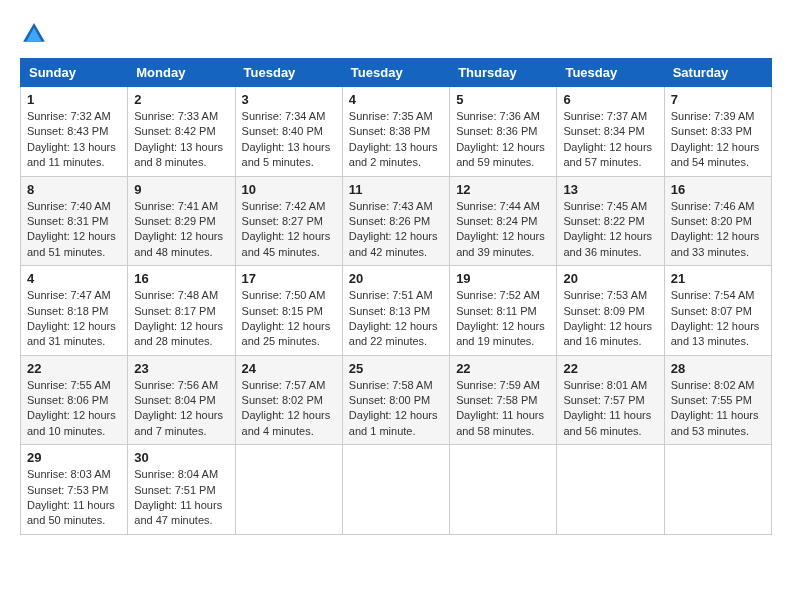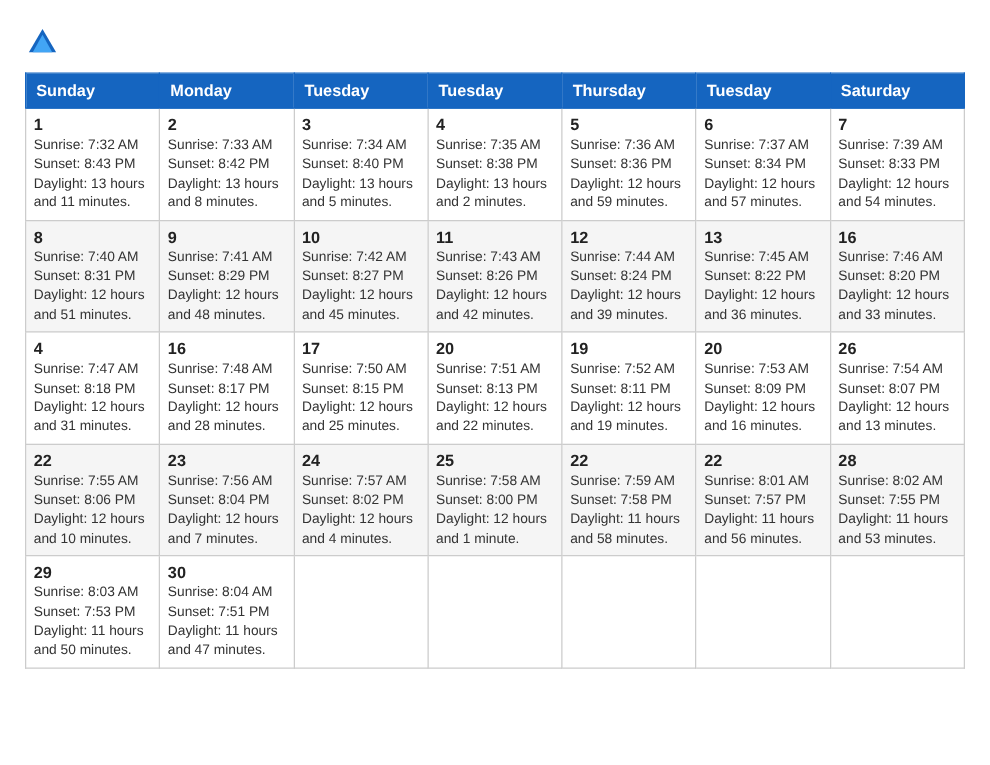--- a/index.html
+++ b/index.html
@@ -197,21 +197,21 @@
         </td>
         <td>
           <span class="day-number">19</span>
           <div class="day-info">Sunrise: 7:52 AM<br>Sunset: 8:11 PM<br>Daylight: 12 hours and 19 minutes.</div>
         </td>
         <td>
           <span class="day-number">20</span>
           <div class="day-info">Sunrise: 7:53 AM<br>Sunset: 8:09 PM<br>Daylight: 12 hours and 16 minutes.</div>
         </td>
         <td>
-          <span class="day-number">26</span>
+          <span class="day-number">21</span>
           <div class="day-info">Sunrise: 7:54 AM<br>Sunset: 8:07 PM<br>Daylight: 12 hours and 13 minutes.</div>
         </td>
       </tr>
       <tr>
         <td>
           <span class="day-number">22</span>
           <div class="day-info">Sunrise: 7:55 AM<br>Sunset: 8:06 PM<br>Daylight: 12 hours and 10 minutes.</div>
         </td>
         <td>
           <span class="day-number">23</span>

